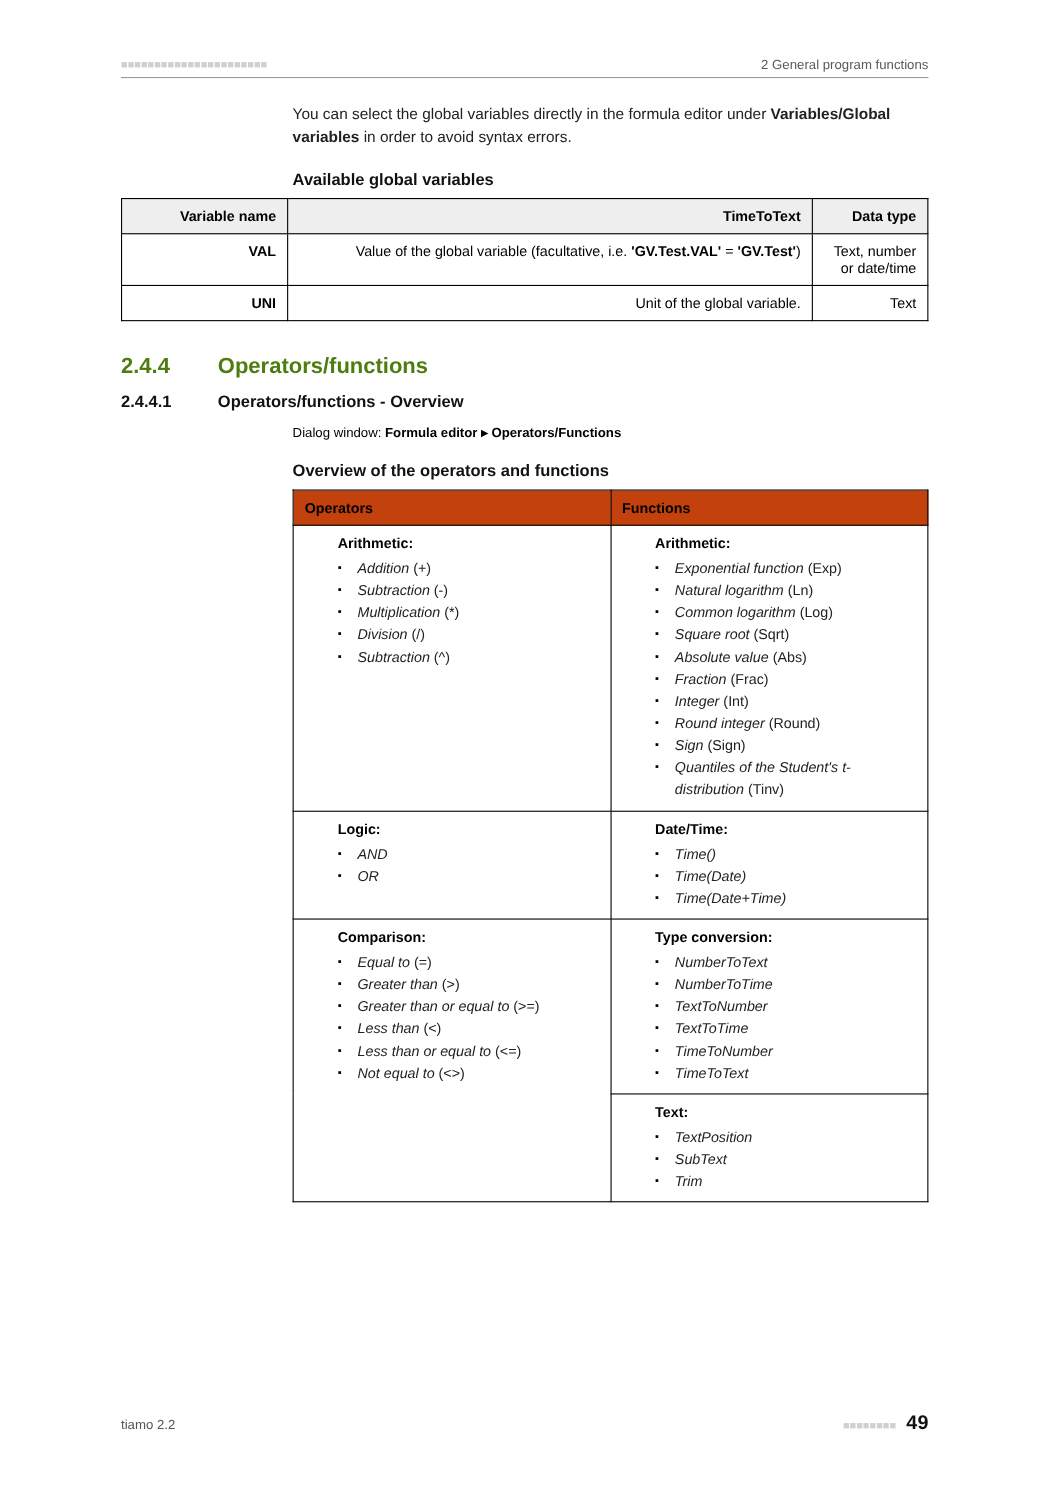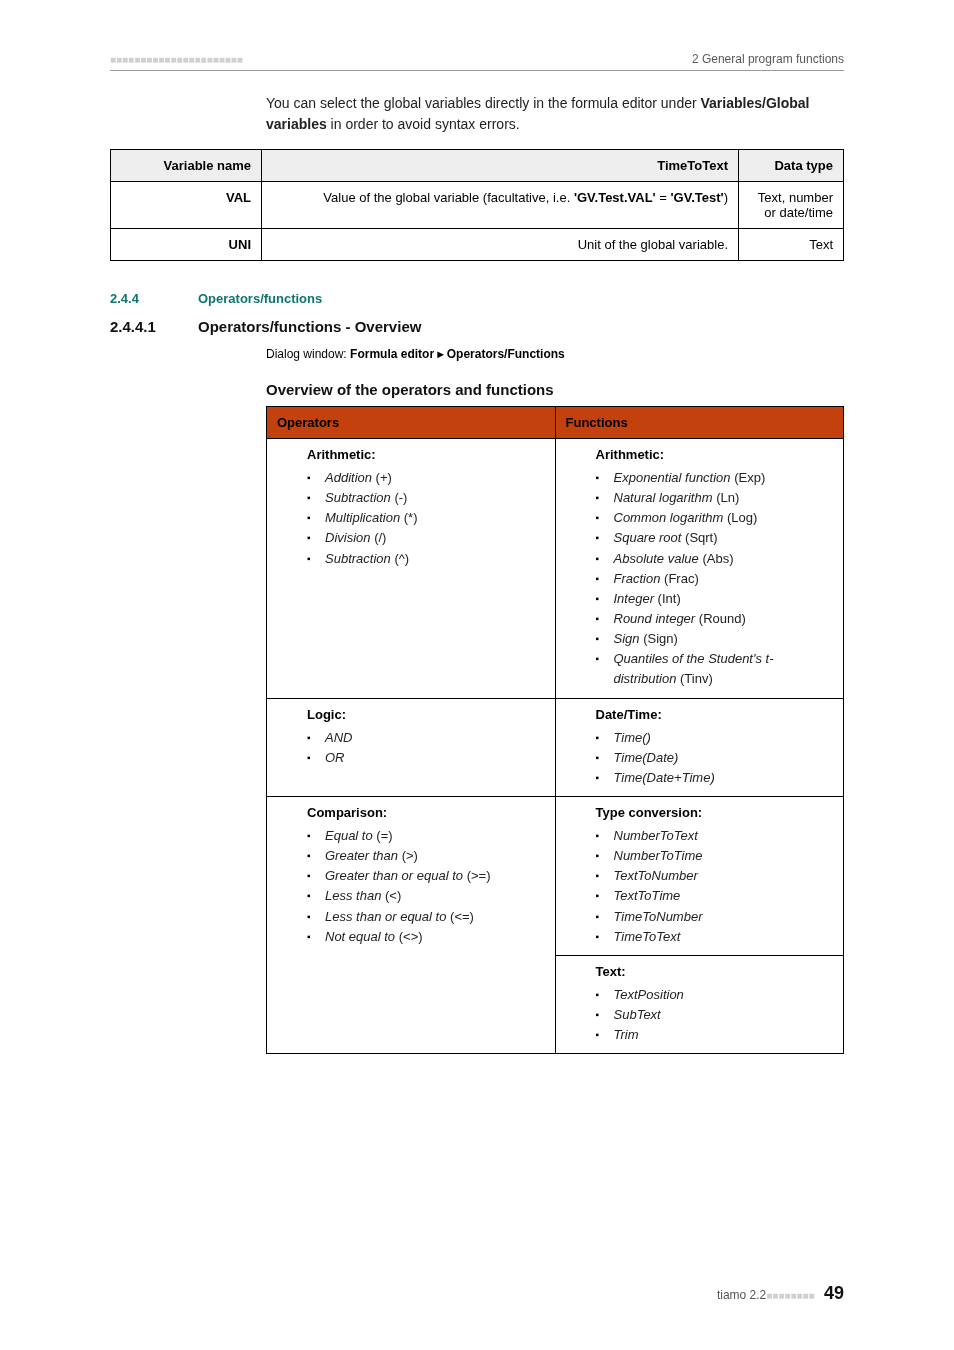--- a/index.html
+++ b/index.html
@@ -56,24 +56,24 @@
     vertical-align: top;
     text-align: right;
   }
   table.outer th {
     background: #eeeeee;
     font-weight: 700;
   }
   table.outer th:first-child { width: 130px; }
   table.outer th:last-child  { width: 84px; }
   h2.section {
-    font-size: 13px;
+    font-size: 20px;
     font-weight: 800;
     margin: 30px 0 12px 0;
-    color: #0f766e;
+    color: #4d7c0f;
   }
   h2.section .num { display: inline-block; width: 88px; }
   h3.subsection {
     font-size: 15px;
     font-weight: 800;
     margin: 10px 0 8px 0;
     color: #111;
   }
   h3.subsection .num { display: inline-block; width: 88px; }
   .dialogline {
@@ -119,21 +119,21 @@
     font-size: 10px;
     line-height: 1.9;
   }
   ul.items li .paren { font-style: normal; }
   .footer {
     position: absolute;
     bottom: 46px;
     left: 110px;
     right: 110px;
     display: flex;
-    justify-content: flex-end;
+    justify-content: space-between;
     align-items: baseline;
     font-size: 12px;
     color: #555;
   }
   .footer .blocks { letter-spacing: 0; font-size: 10px; color: #d0d0d0; margin-right: 6px; }
   .footer .pnum { font-weight: 800; font-size: 18px; color: #111; }
 </style>
 </head>
 <body>
 
@@ -142,20 +142,21 @@
   <div class="topbar">
     <span class="blocks">■■■■■■■■■■■■■■■■■■■■■■</span>
     <span>2 General program functions</span>
   </div>
   <hr class="rule">
 
   <p class="indent-block">
     <span>You can select the global variables directly in the formula editor under </span><span class="bold">Variables/Global variables</span><span> in order to avoid syntax errors.</span>
   </p>
 
+  <h3 class="caption">Available global variables</h3>
 
   <table class="outer">
     <thead>
       <tr>
         <th>Variable name</th>
         <th>TimeToText</th>
         <th>Data type</th>
       </tr>
     </thead>
     <tbody>

